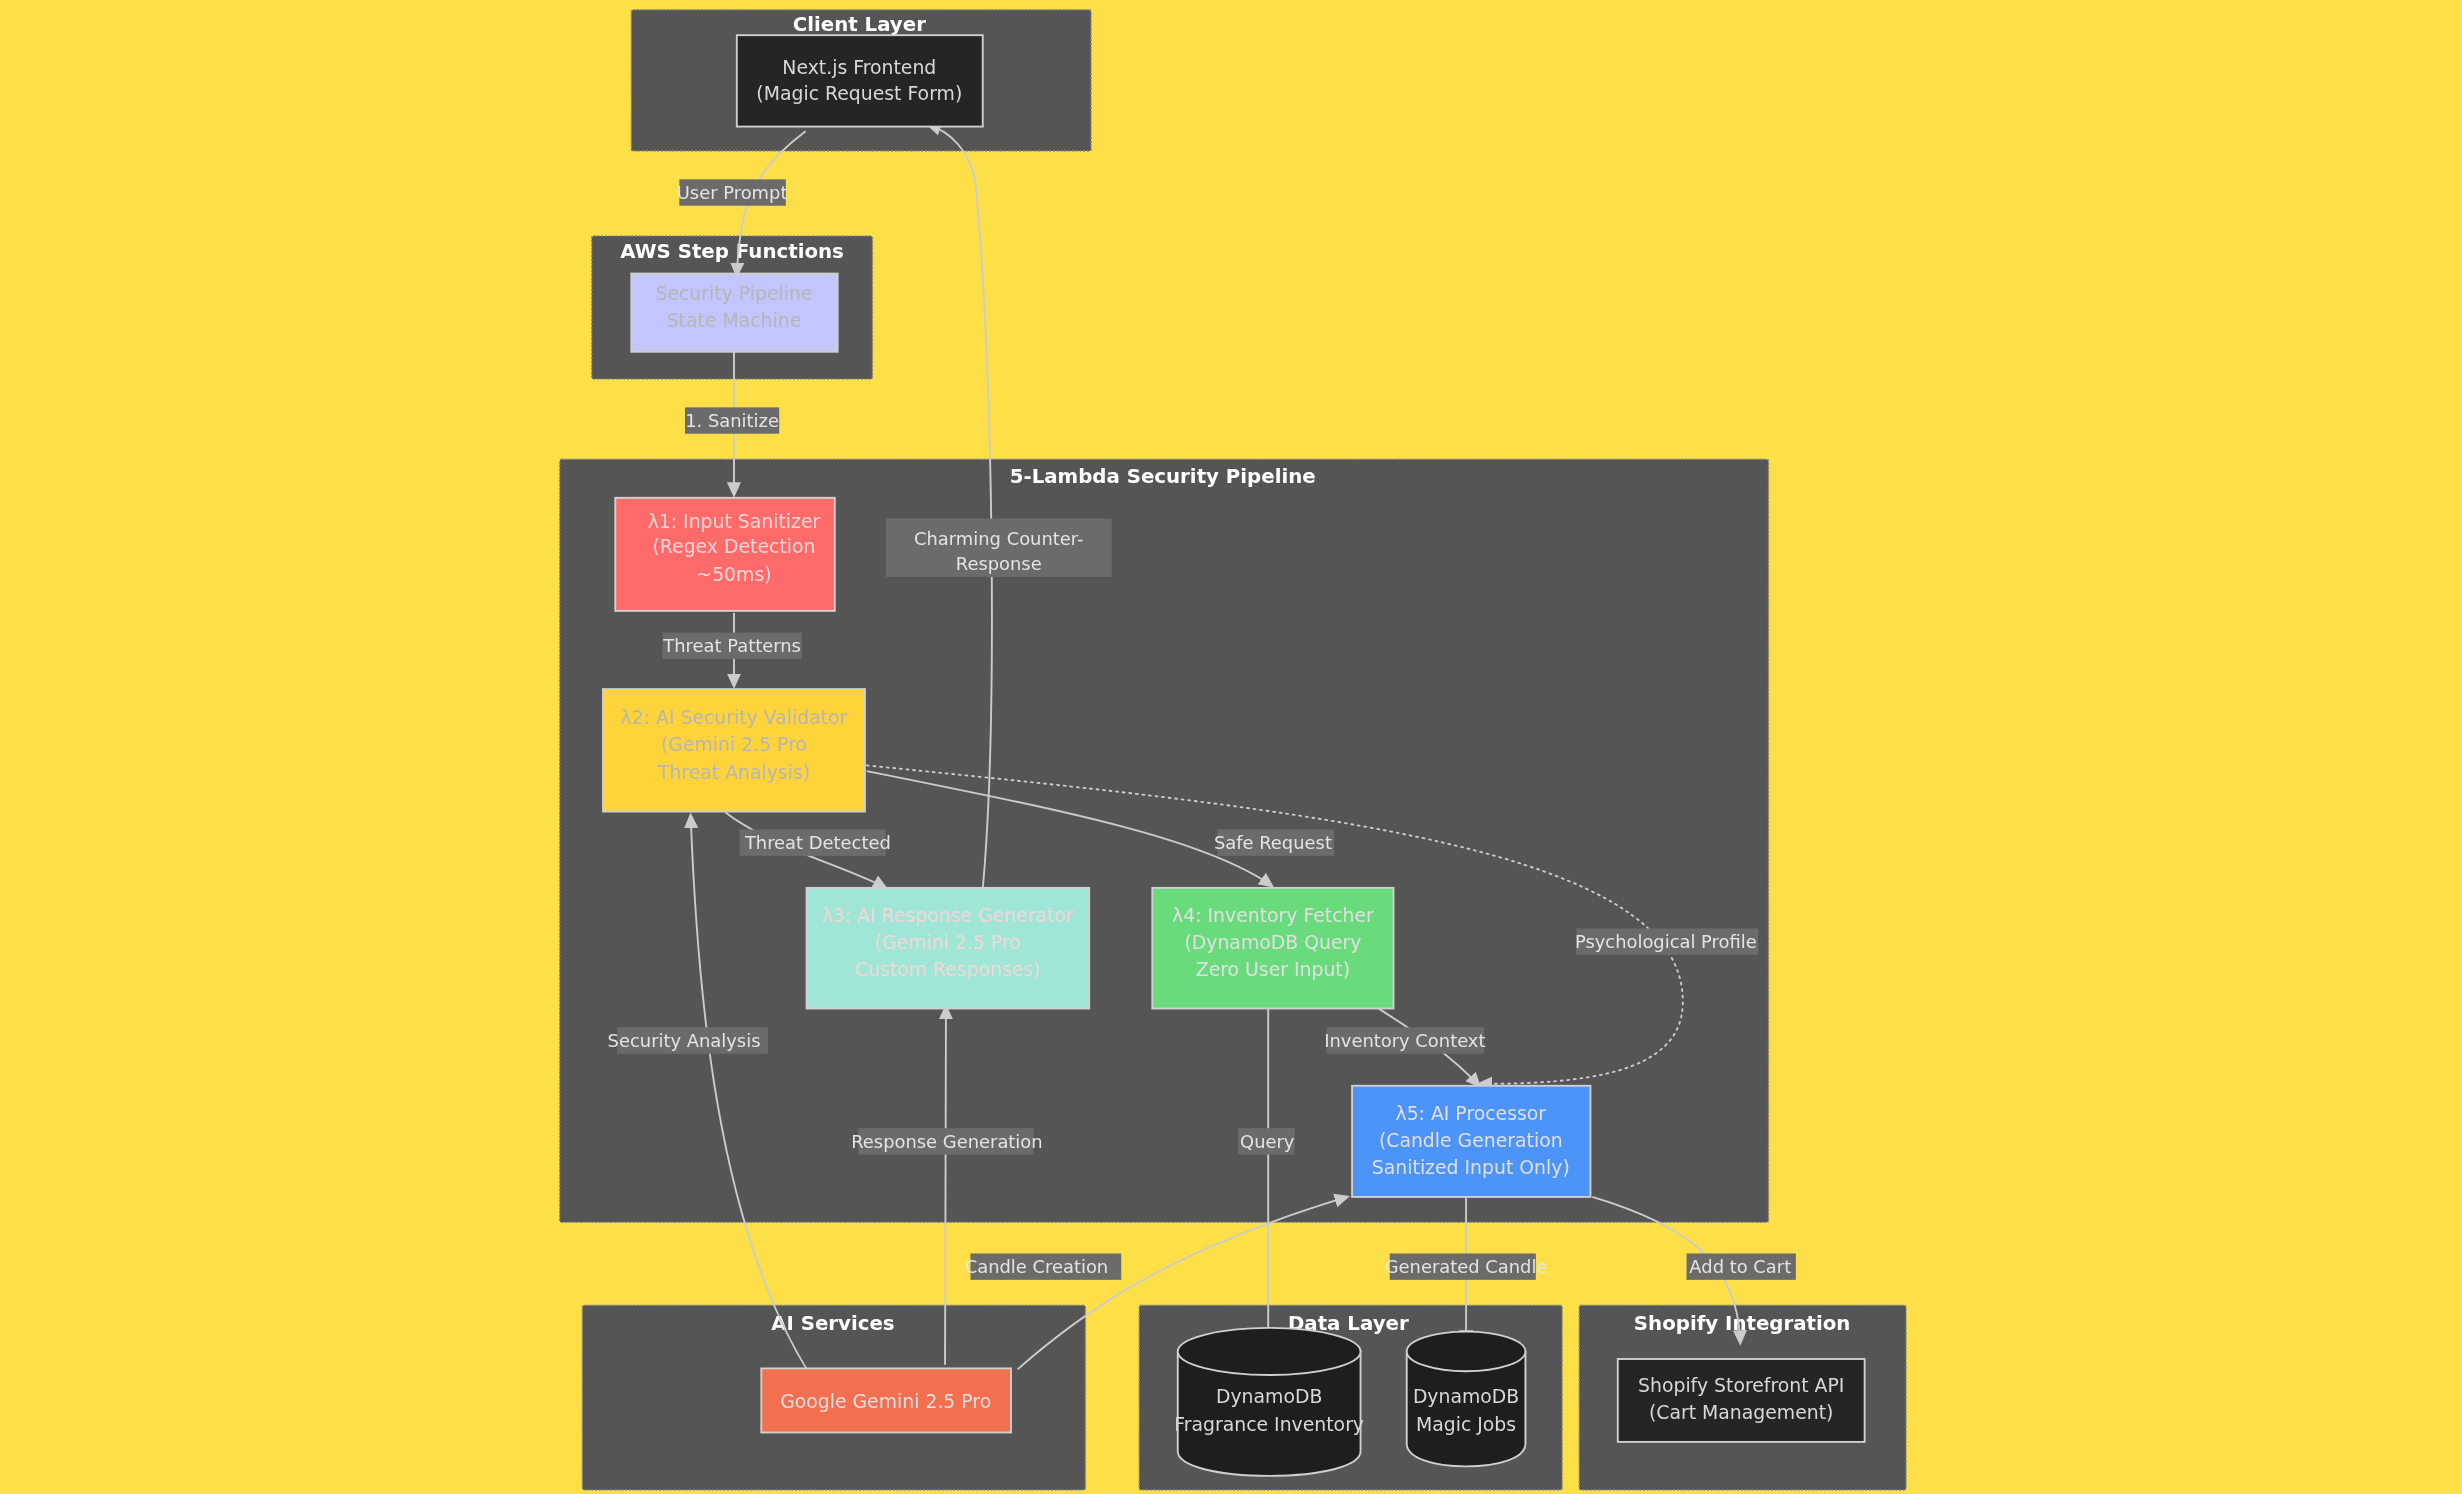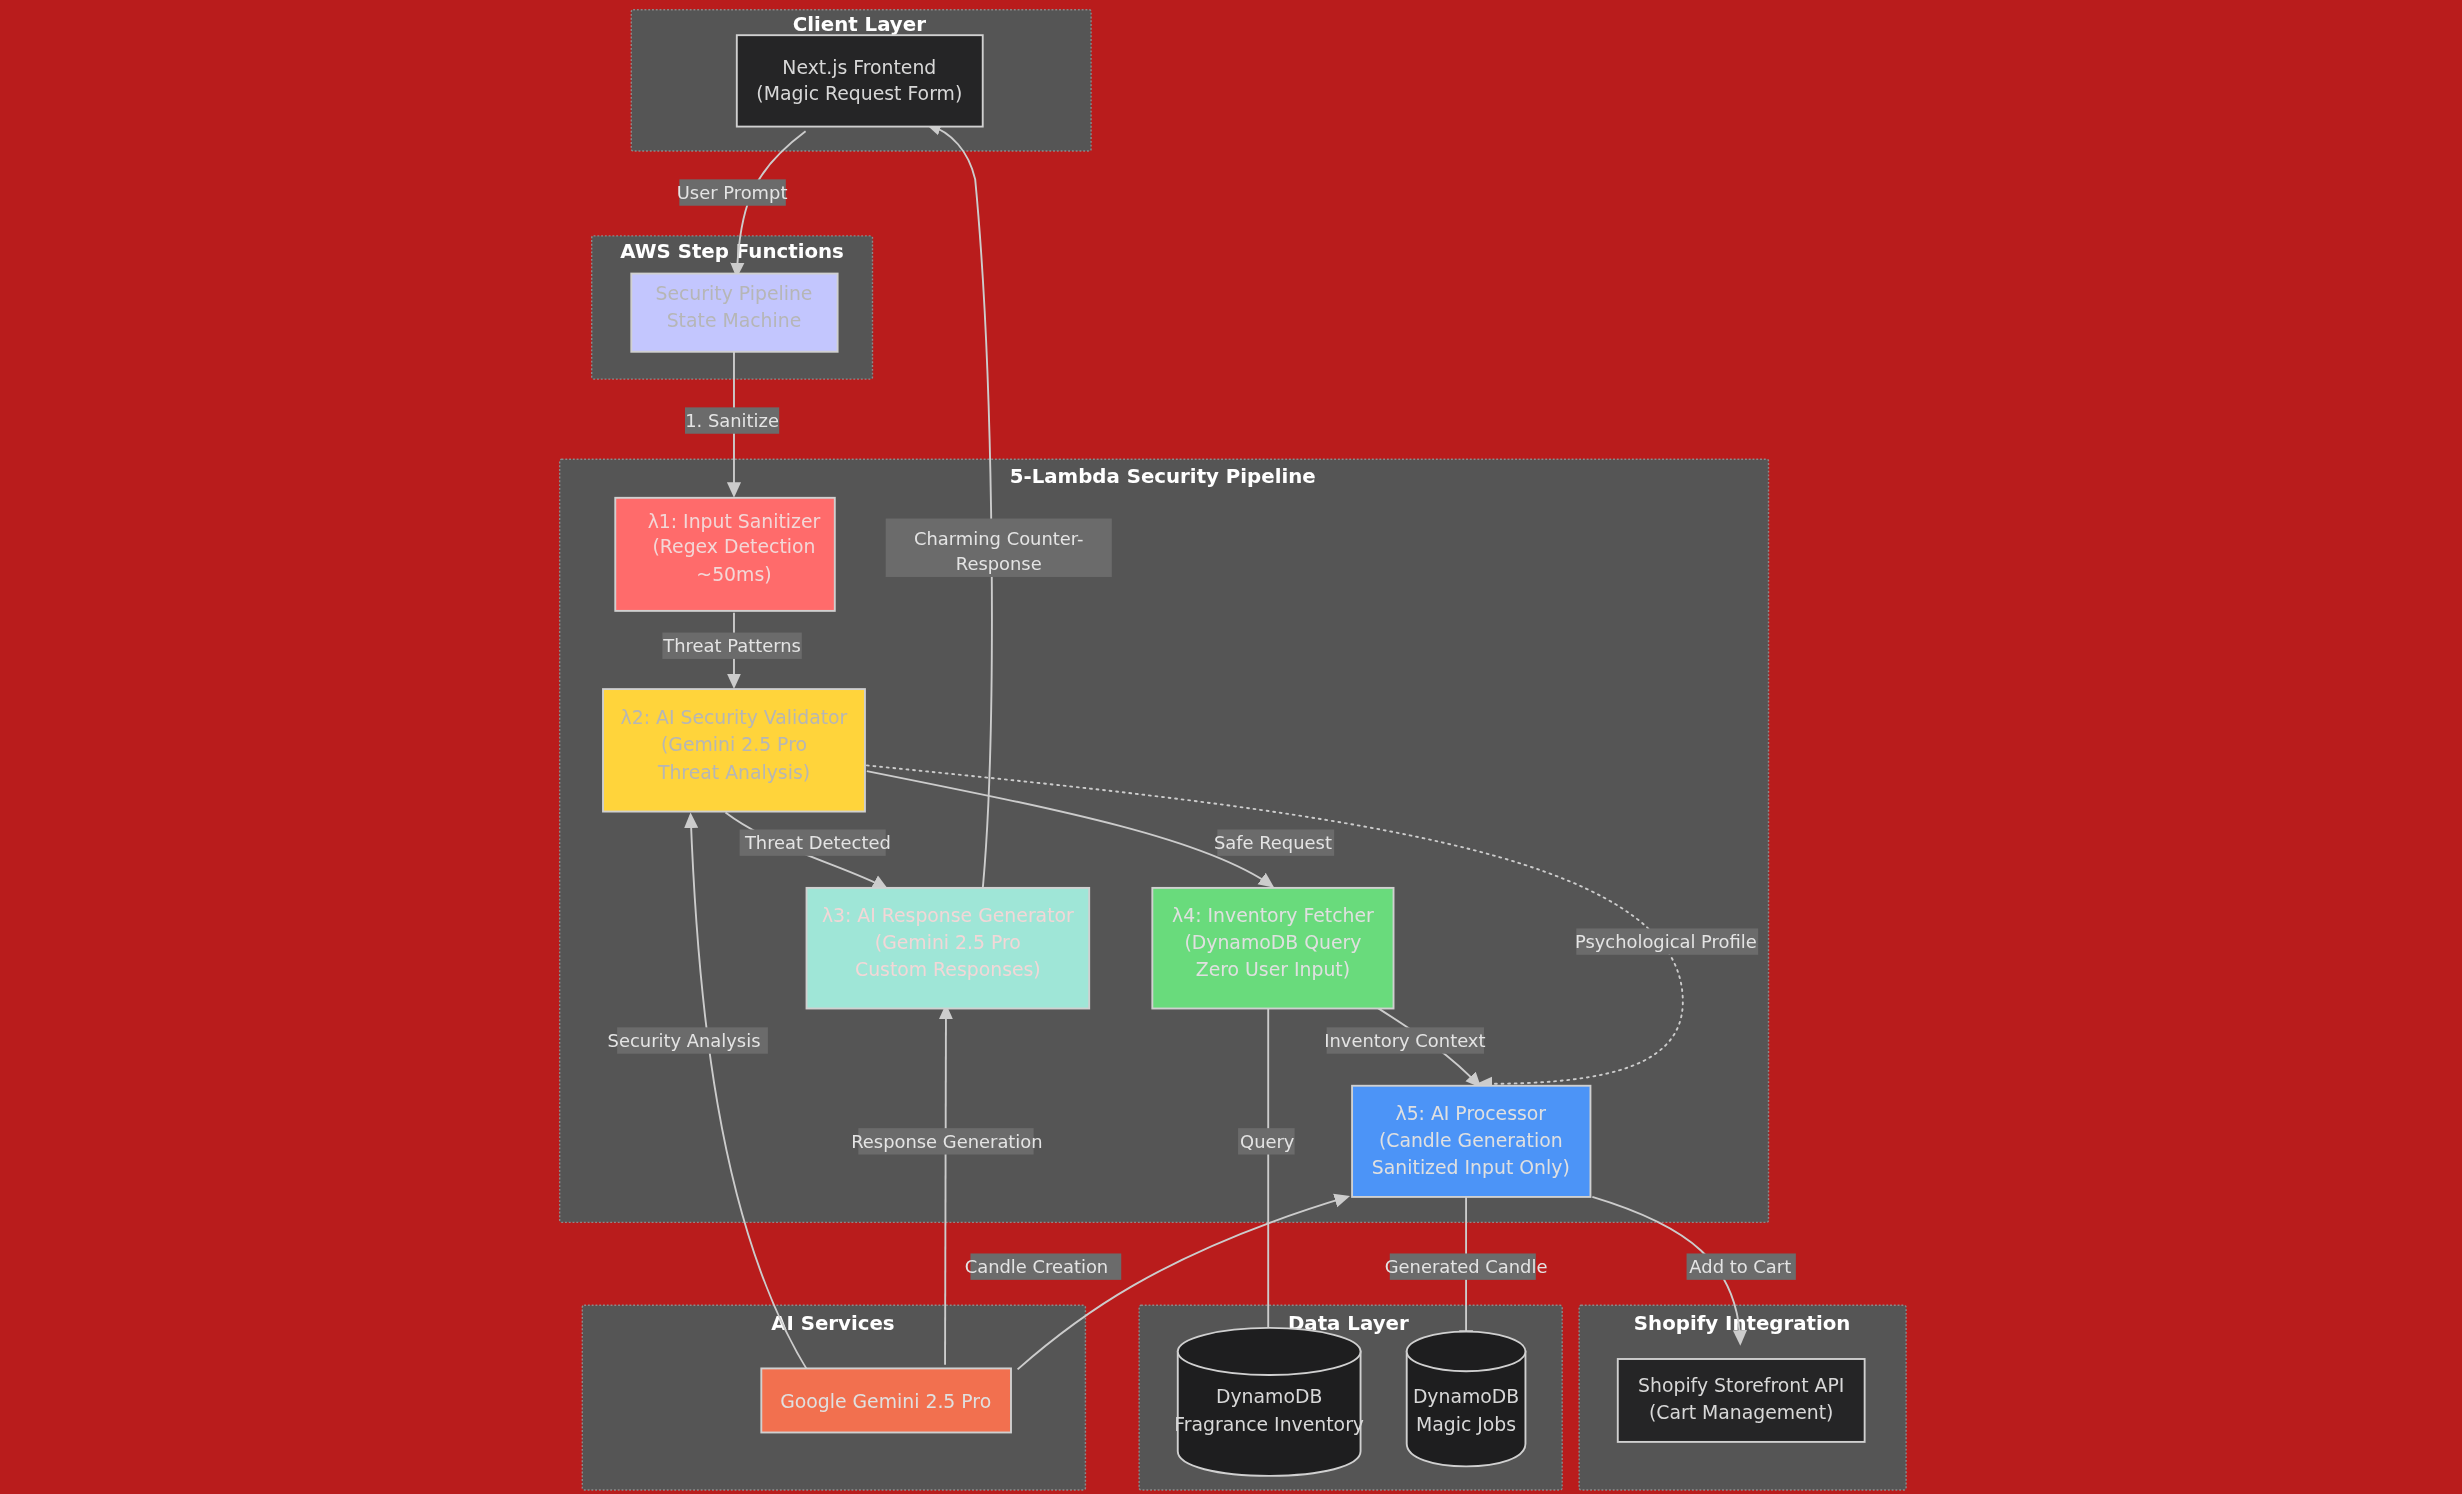--- a/index.html
+++ b/index.html
@@ -10,21 +10,21 @@
   body {
     width: 2462px;
     height: 1495px;
     overflow: hidden;
     font-family: "DejaVu Sans", sans-serif;
   }
   #stage {
     position: relative;
     width: 2462px;
     height: 1495px;
-    background: #b91c1c;
+    background: #fde047;
   }
   svg#diagram {
     position: absolute;
     left: 0;
     top: 0;
     width: 2462px;
     height: 1495px;
     display: block;
   }
   .cluster-rect {

